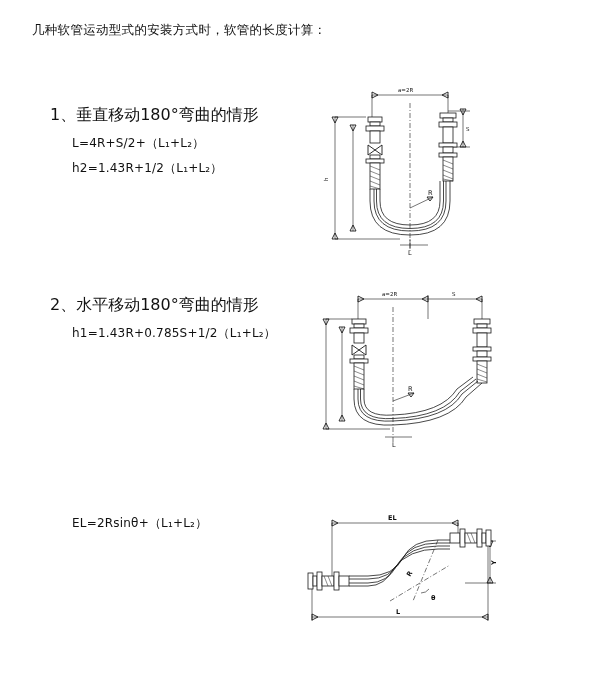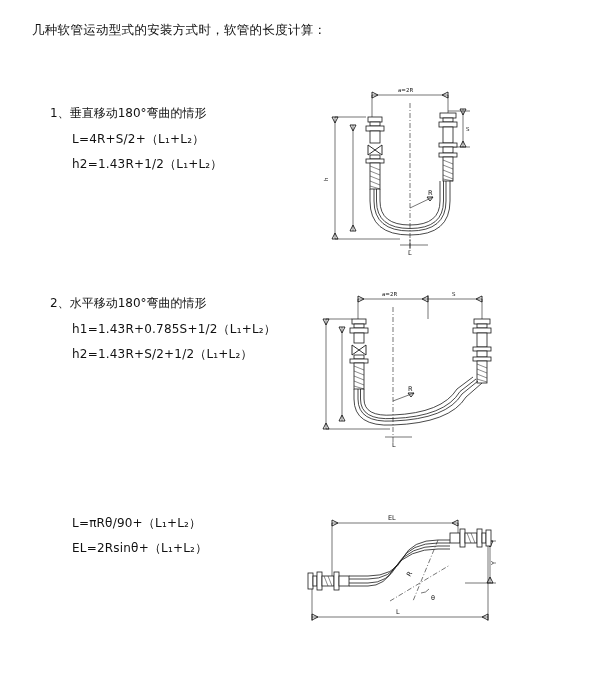--- a/index.html
+++ b/index.html
@@ -36,37 +36,37 @@
   .sec1 { top: 105px; }
   .sec2 { top: 295px; }
   .sec3 { top: 515px; }
 
   .txtblock {
     position: absolute;
     left: 50px;
     width: 250px;
   }
   .heading {
-    font-size: 12px;
+    font-size: 16px;
     white-space: nowrap;
     margin-bottom: 9px;
   }
   .formula {
     font-size: 12px;
     white-space: nowrap;
     margin-left: 22px;
     margin-bottom: 8px;
     letter-spacing: 0.2px;
   }
   .fig {
     position: absolute;
   }
   .fig1 { left: 300px; top: -32px; }
   .fig2 { left: 300px; top: -18px; }
-  .fig3 { left: 290px; top: -10px; }
+  .fig3 { left: 290px; top: -10px; font-weight: bold; }
 
   svg { display: block; }
   .ln { stroke: #1a1a1a; stroke-width: 0.9; fill: none; }
   .lnt { stroke: #1a1a1a; stroke-width: 0.6; fill: none; }
   .dash { stroke: #1a1a1a; stroke-width: 0.6; fill: none; stroke-dasharray: 5 2 1 2; }
   .hose { stroke: #1a1a1a; stroke-width: 0.8; fill: none; }
   .hatch { stroke: #1a1a1a; stroke-width: 0.5; fill: none; }
   .flg { fill: #ffffff; stroke: #1a1a1a; stroke-width: 0.8; }
   .dimtxt { font-size: 5.5px; font-family: "DejaVu Sans", "Liberation Sans", sans-serif; fill: #111; }
   .dimtxt7 { font-size: 6.5px; font-family: "DejaVu Sans", "Liberation Sans", sans-serif; fill: #111; }
@@ -159,21 +159,20 @@
         <text class="dimtxt7" x="108" y="182">L</text>
         <line class="lnt" x1="110" y1="166" x2="110" y2="176"></line>
       </svg>
     </div>
   </div>
 
   <div class="section sec2">
     <div class="txtblock">
       <div class="heading">2、水平移动180°弯曲的情形</div>
       <div class="formula">h1=1.43R+0.785S+1/2（L₁+L₂）</div>
-      <div class="formula">h2=1.43R+S/2+1/2（L₁+L₂）</div>
     </div>
 
     <div class="fig fig2">
       <svg width="220" height="190" viewBox="0 0 220 190">
 
         <line class="lnt" x1="58" y1="22" x2="128" y2="22"></line>
         <path class="ln" d="M58 19 L64 22 L58 25 Z" fill="#1a1a1a"></path>
         <path class="ln" d="M128 19 L122 22 L128 25 Z" fill="#1a1a1a"></path>
         <text class="dimtxt" x="82" y="19">a=2R</text>
 
@@ -234,21 +233,20 @@
         <text class="dimtxt7" x="108" y="114">R</text>
 
         <line class="lnt" x1="85" y1="160" x2="112" y2="160"></line>
         <text class="dimtxt7" x="92" y="170">L</text>
       </svg>
     </div>
   </div>
 
   <div class="section sec3">
     <div class="txtblock">
-      <div class="formula">L=πRθ/90+（L₁+L₂）</div>
       <div class="formula">EL=2Rsinθ+（L₁+L₂）</div>
     </div>
 
     <div class="fig fig3">
       <svg width="230" height="130" viewBox="0 0 230 130">
 
         <line class="lnt" x1="42" y1="18" x2="168" y2="18"></line>
         <path class="ln" d="M42 15 L48 18 L42 21 Z" fill="#1a1a1a"></path>
         <path class="ln" d="M168 15 L162 18 L168 21 Z" fill="#1a1a1a"></path>
         <text class="dimtxt7" x="98" y="15">EL</text>

